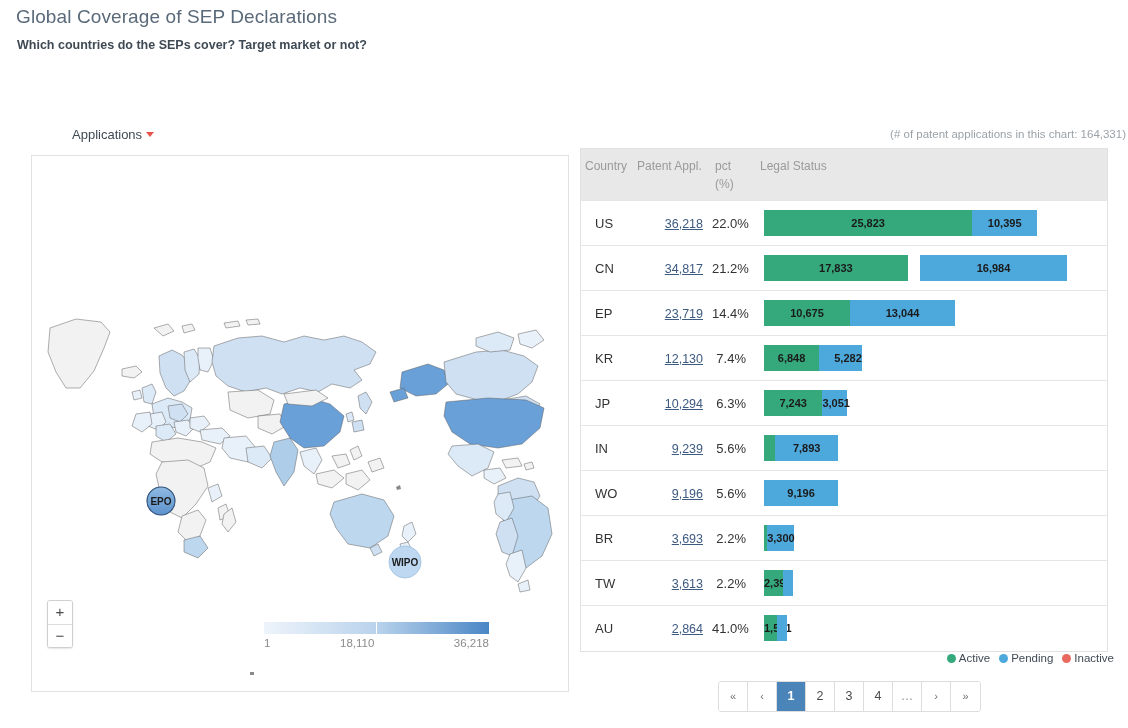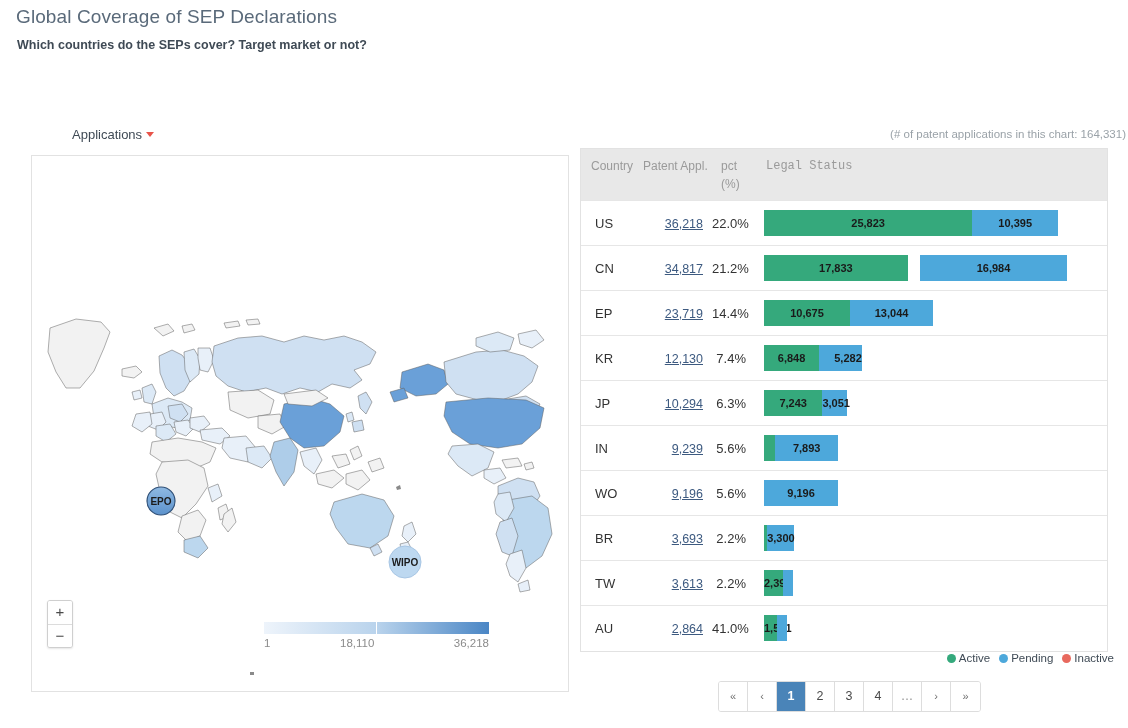--- a/index.html
+++ b/index.html
@@ -69,27 +69,27 @@
     position: absolute; right: 2px; top: 128px;
     font-size: 11.5px; color: #9aa2a8;
   }
   .tbl-wrap {
     position: absolute; left: 580px; top: 148px;
     width: 528px; border: 1px solid #e2e2e2; background: #fff;
   }
   table.sep { width: 100%; border-collapse: collapse; table-layout: fixed; }
   table.sep th {
     background: #e8e8e8; color: #9a9a9a; font-weight: 400;
-    font-size: 12px; text-align: left; padding: 10px 0 9px 10px;
+    font-size: 12px; text-align: left; padding: 10px 0 9px 4px;
     vertical-align: top; border: none;
   }
   th.c-country { width: 52px; padding-left: 14px; }
   th.c-appl   { width: 78px; text-align: left; }
   th.c-pct    { width: 45px; padding-left: 8px; }
-  th.c-status { padding-left: 14px; font-family: Liberation Mono, monospace; }
+  th.c-status { padding-left: 14px; }
   th .pct-sub { display: block; margin-top: 4px; }
 
   table.sep td {
     border-top: 1px solid #e6e6e6; height: 45px;
     font-size: 13px; color: #333; vertical-align: middle;
   }
   td.c-country { padding-left: 14px; font-size: 12.5px; color: #333; }
   td.c-appl    { text-align: right; padding-right: 8px; }
   td.c-appl a  { color: #3d5a80; text-decoration: underline; font-size: 12.5px; cursor: pointer; }
   td.c-pct     { text-align: right; padding-right: 10px; font-size: 12.5px; }
@@ -295,21 +295,21 @@
         </tr>
       </thead>
       <tbody id="tbody">
           <tr>
             <td class="c-country">US</td>
             <td class="c-appl"><a>36,218</a></td>
             <td class="c-pct">22.0%</td>
             <td class="c-status">
               <div class="stack">
                 <div class="seg" style="left: 0px; width: 208.193px; background: rgb(53, 169, 124);">25,823</div>
-                <div class="seg" style="left: 208.193px; width: 86px; background: rgb(77, 168, 219);">10,395</div>
+                <div class="seg" style="left: 208.193px; width: 65px; background: rgb(77, 168, 219);">10,395</div>
               </div>
             </td>
           </tr>
           <tr>
             <td class="c-country">CN</td>
             <td class="c-appl"><a>34,817</a></td>
             <td class="c-pct">21.2%</td>
             <td class="c-status">
               <div class="stack">
                 <div class="seg" style="left: 0px; width: 143.775px; background: rgb(53, 169, 124);">17,833</div>
@@ -317,21 +317,21 @@
               </div>
             </td>
           </tr>
           <tr>
             <td class="c-country">EP</td>
             <td class="c-appl"><a>23,719</a></td>
             <td class="c-pct">14.4%</td>
             <td class="c-status">
               <div class="stack">
                 <div class="seg" style="left: 0px; width: 86.0649px; background: rgb(53, 169, 124);">10,675</div>
-                <div class="seg" style="left: 86.0649px; width: 83px; background: rgb(77, 168, 219);">13,044</div>
+                <div class="seg" style="left: 86.0649px; width: 105px; background: rgb(77, 168, 219);">13,044</div>
               </div>
             </td>
           </tr>
           <tr>
             <td class="c-country">KR</td>
             <td class="c-appl"><a>12,130</a></td>
             <td class="c-pct">7.4%</td>
             <td class="c-status">
               <div class="stack">
                 <div class="seg" style="left: 0px; width: 55.2106px; background: rgb(53, 169, 124);">6,848</div>

